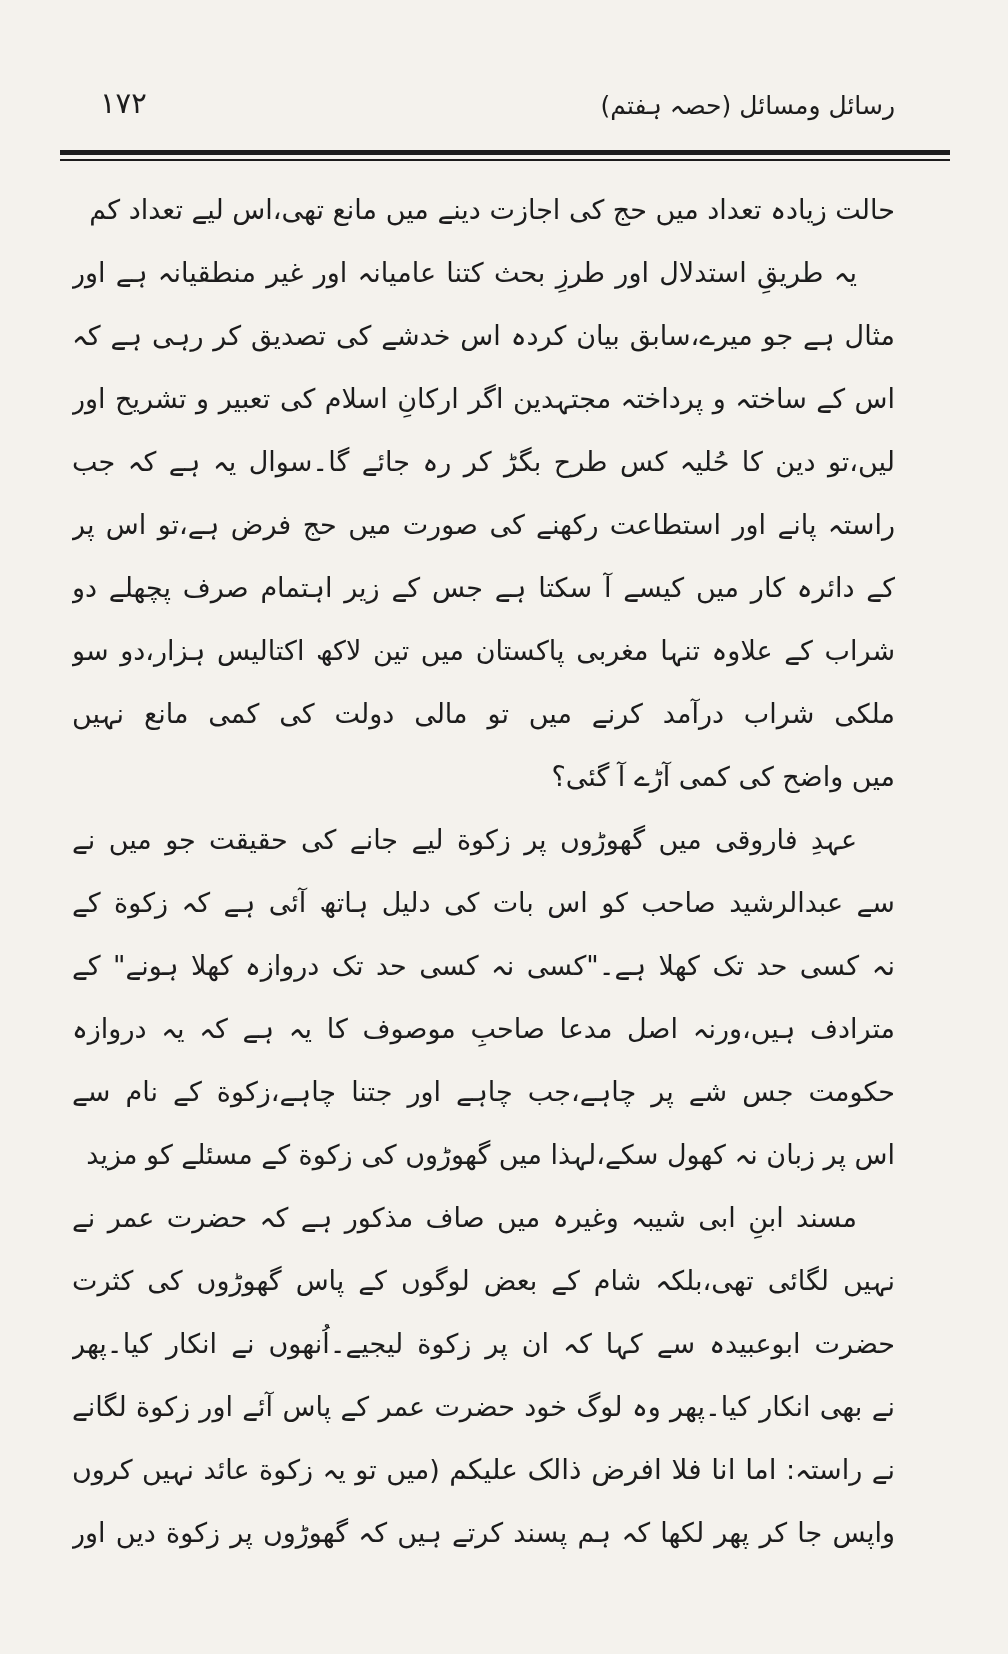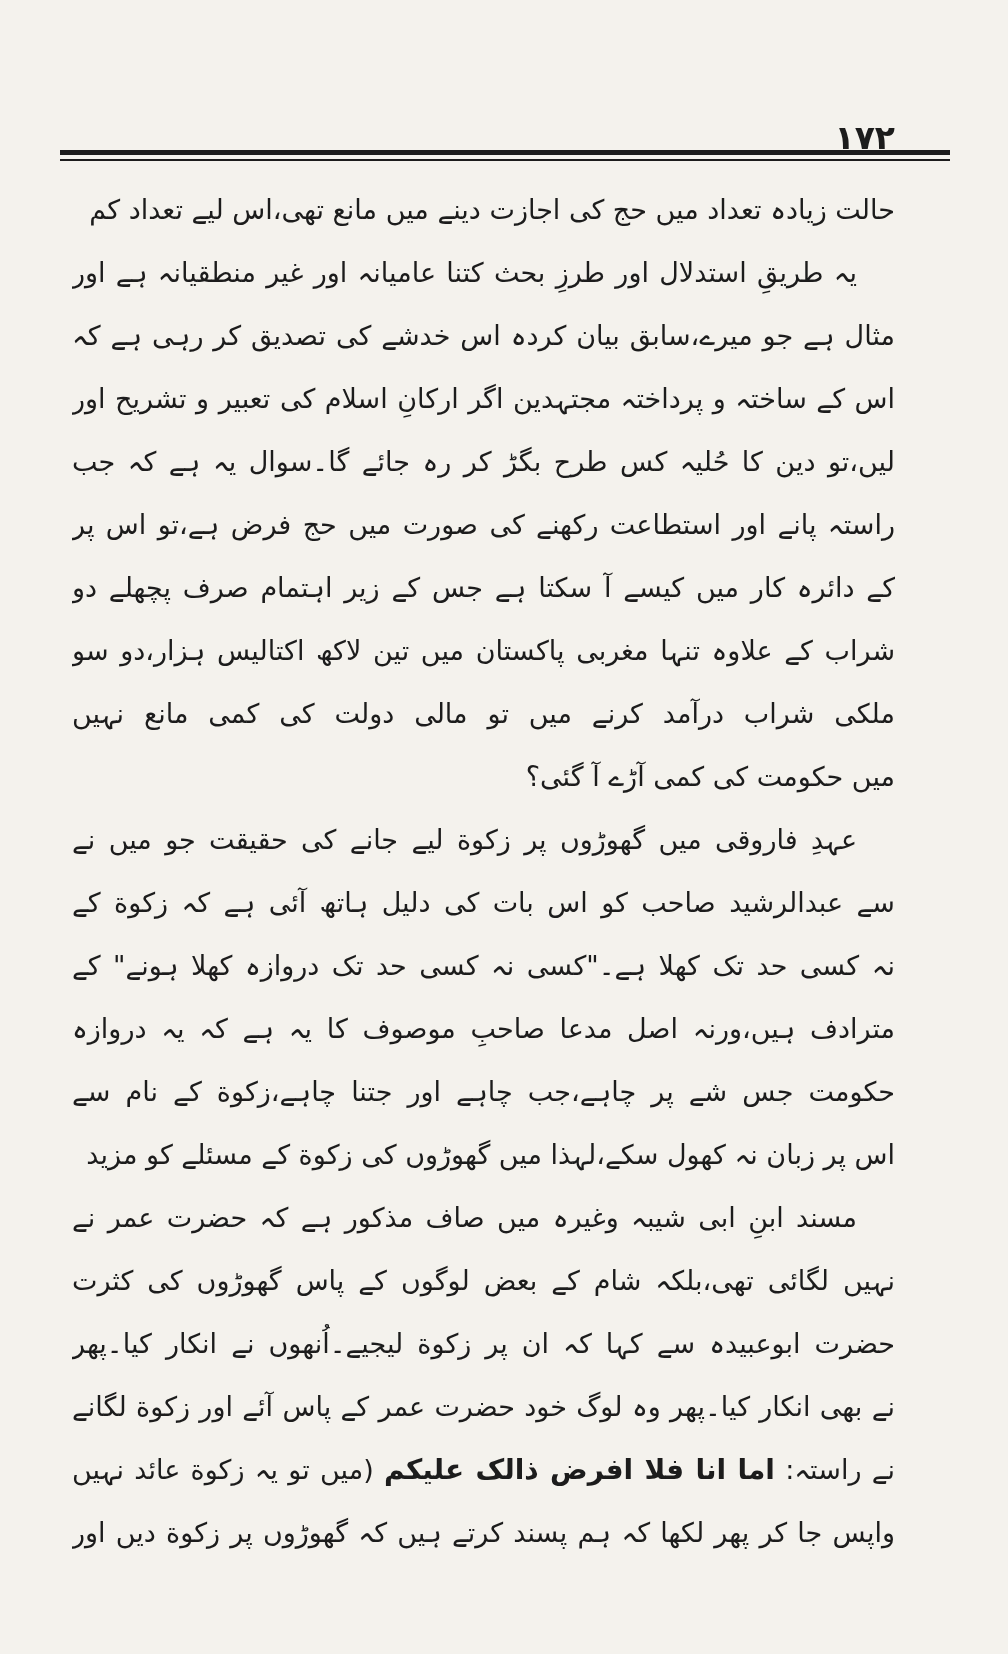--- a/index.html
+++ b/index.html
@@ -11,21 +11,21 @@
     font-family:"DejaVu Sans",sans-serif;
     direction:rtl;
     overflow:hidden;
   }
   .header{
     position:absolute;
     top:86px;right:113px;left:100px;
     display:flex;justify-content:space-between;align-items:flex-end;
   }
   .running-title{font-size:25px;white-space:nowrap;}
-  .page-number{font-size:33px;font-weight:bold;letter-spacing:3px;margin-top:32px;}
+  .page-number{font-size:29px;font-weight:normal;letter-spacing:3px;}
   .rule{
     position:absolute;
     top:150px;left:60px;right:58px;
     height:4px;
     border-top:5px solid var(--ink,#1c1c1c);
     border-bottom:2px solid var(--ink,#1c1c1c);
   }
   .body-text{
     position:absolute;
     top:178px;right:113px;left:72px;
@@ -33,41 +33,42 @@
   .line{
     height:63px;line-height:63px;
     font-size:27px;
     text-align:justify;
     text-align-last:justify;
     overflow:hidden;
     white-space:normal;
   }
   .line.end{text-align:right;text-align-last:right;}
   .line.indent{padding-right:38px;}
-  .arabic-bold{font-weight:bold;font-size:28px;}
+  .arabic-bold{font-weight:normal;font-size:28px;}
 </style>
 </head>
 <body>
 
 <div class="page">
   <div class="header">
+    <div class="running-title">رسائل ومسائل (حصہ ہفتم)</div>
     <div class="page-number">۱۷۲</div>
   </div>
   <div class="rule"></div>
   <div class="body-text">
       <div class="line end"><span>حالت زیادہ تعداد میں حج کی اجازت دینے میں مانع تھی،اس لیے تعداد کم کر دی گئی۔"</span></div>
       <div class="line indent"><span>یہ طریقِ استدلال اور طرزِ بحث کتنا عامیانہ اور غیر منطقیانہ ہے اور یہ کتنی رنج دِہ اور عبرتناک</span></div>
       <div class="line"><span>مثال ہے جو میرے،سابق بیان کردہ اس خدشے کی تصدیق کر رہی ہے کہ آج کل کی حکومتیں اور</span></div>
       <div class="line"><span>اس کے ساختہ و پرداختہ مجتہدین اگر ارکانِ اسلام کی تعبیر و تشریح اور ترمیم و تنسیخ کا منصب سنبھال</span></div>
       <div class="line"><span>لیں،تو دین کا حُلیہ کس طرح بگڑ کر رہ جائے گا۔سوال یہ ہے کہ جب قرآن کی رو سے بیت اللہ تک</span></div>
       <div class="line"><span>راستہ پانے اور استطاعت رکھنے کی صورت میں حج فرض ہے،تو اس پر پابندیاں لگانا اس حکومت</span></div>
       <div class="line"><span>کے دائرہ کار میں کیسے آ سکتا ہے جس کے زیر اہتمام صرف پچھلے دو سال میں نو لاکھ گیلن دیسی</span></div>
       <div class="line"><span>شراب کے علاوہ تنہا مغربی پاکستان میں تین لاکھ اکتالیس ہزار،دو سو سترہ (۳۴۱۲۱۷) گیلن غیر</span></div>
       <div class="line"><span>ملکی شراب درآمد کرنے میں تو مالی دولت کی کمی مانع نہیں ہوئی،لیکن چند ہزار حاجیوں کے معاملے</span></div>
-      <div class="line end"><span>میں حکومت کی کمی آڑے آ گئی؟</span></div>
+      <div class="line end"><span>میں واضح کی کمی آڑے آ گئی؟</span></div>
       <div class="line indent"><span>عہدِ فاروقی میں گھوڑوں پر زکوة لیے جانے کی حقیقت جو میں نے مختصراً پہلے بیان کی تھی،اُس</span></div>
       <div class="line"><span>سے عبدالرشید صاحب کو اس بات کی دلیل ہاتھ آئی ہے کہ زکوة کے معاملے میں قیاس کا دروازہ کسی</span></div>
       <div class="line"><span>نہ کسی حد تک کھلا ہے۔"کسی نہ کسی حد تک دروازہ کھلا ہونے" کے الفاظ محض چبا کر بات کرنے کے</span></div>
       <div class="line"><span>مترادف ہیں،ورنہ اصل مدعا صاحبِ موصوف کا یہ ہے کہ یہ دروازہ چوپٹ کھول دیا جائے تاکہ</span></div>
       <div class="line"><span>حکومت جس شے پر چاہے،جب چاہے اور جتنا چاہے،زکوة کے نام سے ٹیکس عائد کر دے اور کوئی</span></div>
       <div class="line end"><span>اس پر زبان نہ کھول سکے،لہذا میں گھوڑوں کی زکوة کے مسئلے کو مزید واضح کیے دیتا ہوں۔</span></div>
       <div class="line indent"><span>مسند ابنِ ابی شیبہ وغیرہ میں صاف مذکور ہے کہ حضرت عمر نے گھوڑوں پر زکوة از خود</span></div>
       <div class="line"><span>نہیں لگائی تھی،بلکہ شام کے بعض لوگوں کے پاس گھوڑوں کی کثرت تھی،اس لیے انھوں نے پہلے</span></div>
       <div class="line"><span>حضرت ابوعبیدہ سے کہا کہ ان پر زکوة لیجیے۔اُنھوں نے انکار کیا۔پھر حضرت عمر کو لکھا گیا تو اُنھوں</span></div>
       <div class="line"><span>نے بھی انکار کیا۔پھر وہ لوگ خود حضرت عمر کے پاس آئے اور زکوة لگانے کا مطالبہ کیا،تو اُنھوں</span></div>

